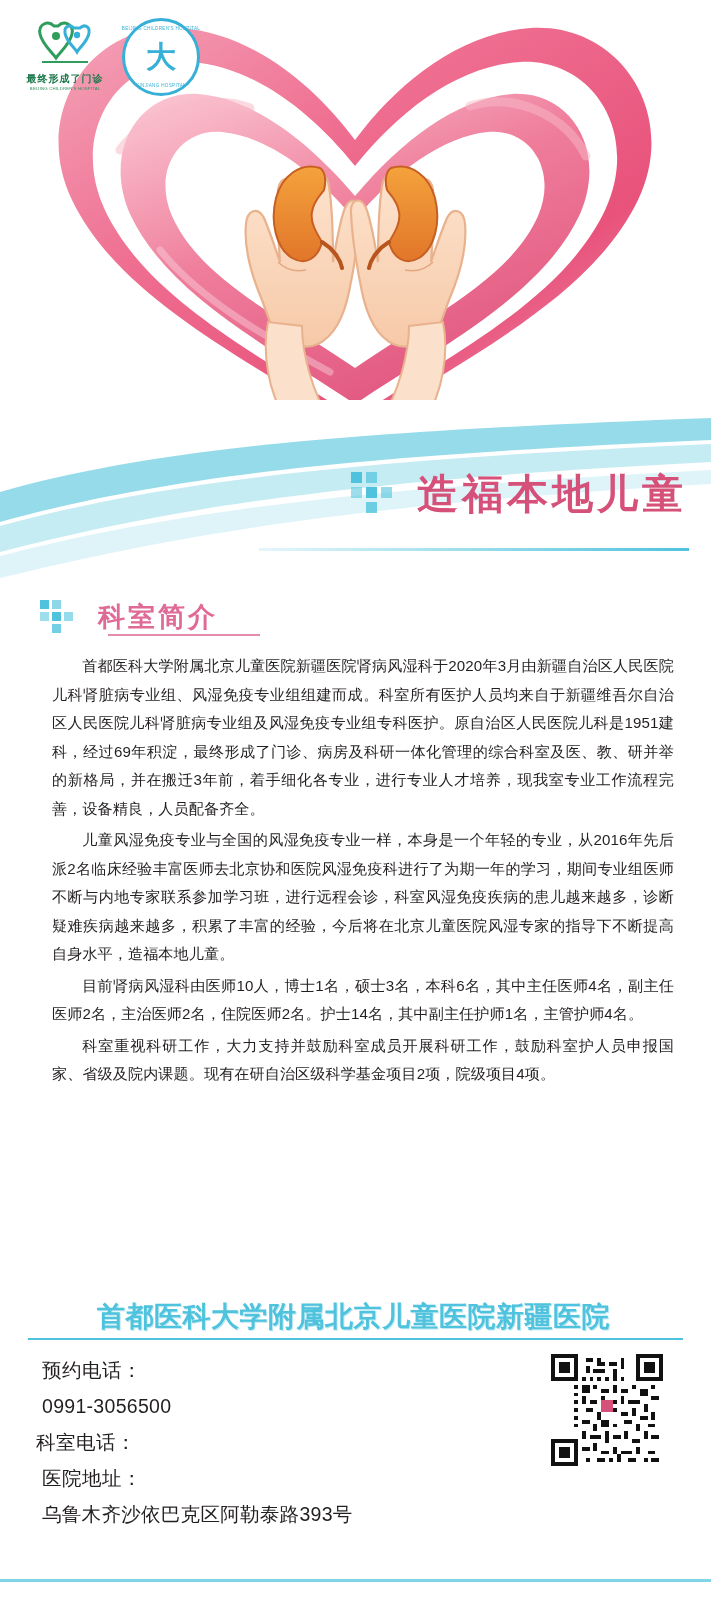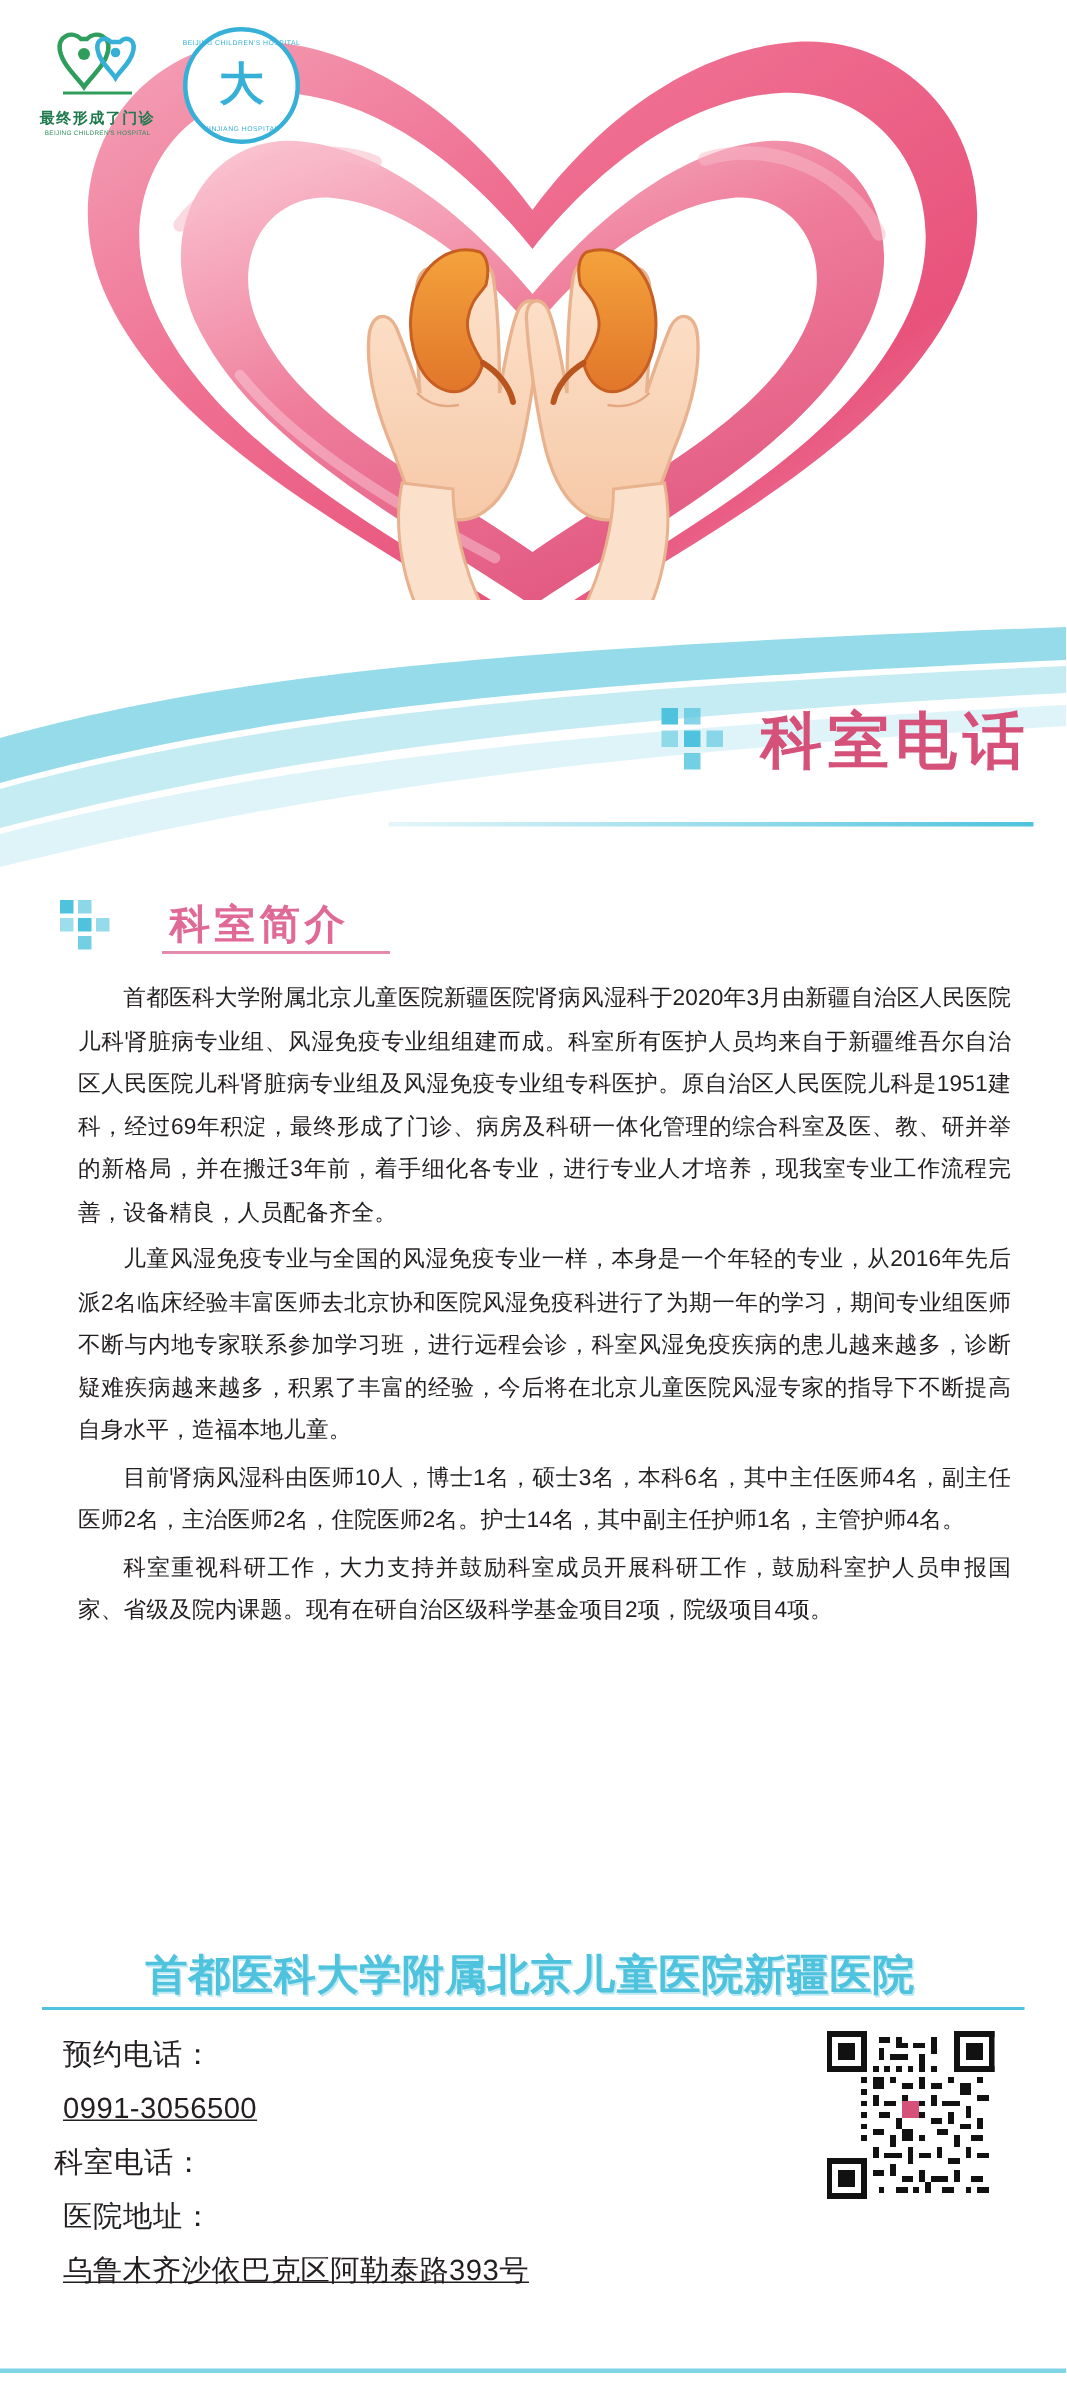--- a/index.html
+++ b/index.html
@@ -158,21 +158,21 @@
     z-index: 5;
   }
 
   
   .section-head {
     position: absolute;
     left: 40px;
     top: 598px;
     display: flex;
     align-items: center;
-    gap: 27px;
+    gap: 12px;
     z-index: 5;
   }
   .pixel-deco2 {
     position: relative;
     width: 46px;
     height: 36px;
   }
   .pixel-deco2 i {
     position: absolute;
     display: block;
@@ -255,21 +255,20 @@
     font-family: "Liberation Sans", sans-serif;
     white-space: nowrap;
     flex-direction: column;
   }
   .contact-label {
     letter-spacing: 0.5px;
   }
   .contact-value {
     margin-left: 6px;
     letter-spacing: 0.3px;
-    text-decoration: underline;
   }
 
   .qr {
     position: absolute;
     right: 48px;
     top: 1354px;
     width: 112px;
     height: 112px;
     z-index: 5;
     background: #ffffff;
@@ -450,21 +449,21 @@
 
   <div class="dept-title-wrap">
     <div class="pixel-deco">
       <i style="left:0;top:0;width:11px;height:11px;"></i>
       <i style="left:15px;top:0;width:11px;height:11px;opacity:.7;"></i>
       <i style="left:0;top:15px;width:11px;height:11px;opacity:.55;"></i>
       <i style="left:15px;top:15px;width:11px;height:11px;"></i>
       <i style="left:30px;top:15px;width:11px;height:11px;opacity:.6;"></i>
       <i style="left:15px;top:30px;width:11px;height:11px;opacity:.8;"></i>
     </div>
-    <div class="dept-title">科室电话</div>
+    <div class="dept-title">造福本地儿童</div>
   </div>
   <div class="title-rule"></div>
 
   <div class="section-head">
     <div class="pixel-deco2">
       <i style="left:0;top:2px;width:9px;height:9px;"></i>
       <i style="left:12px;top:2px;width:9px;height:9px;opacity:.65;"></i>
       <i style="left:0;top:14px;width:9px;height:9px;opacity:.55;"></i>
       <i style="left:12px;top:14px;width:9px;height:9px;"></i>
       <i style="left:24px;top:14px;width:9px;height:9px;opacity:.6;"></i>

